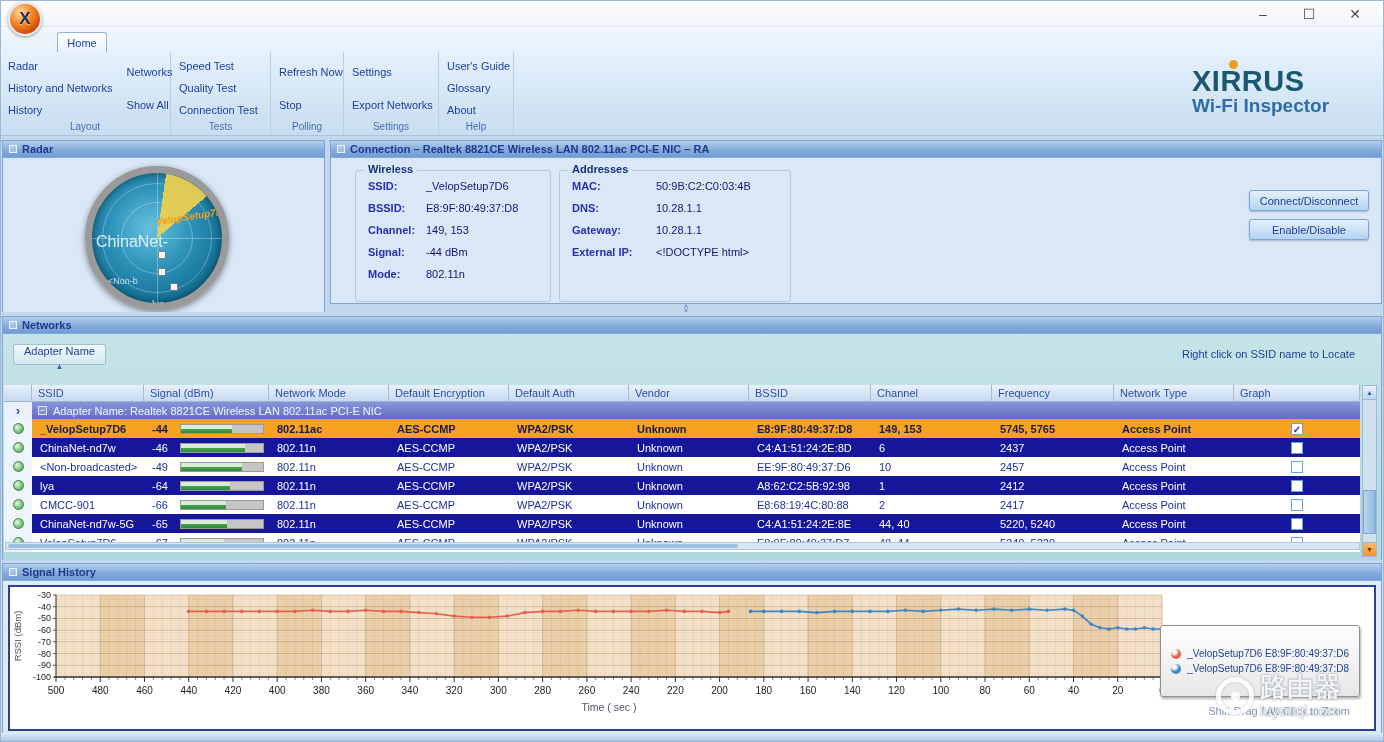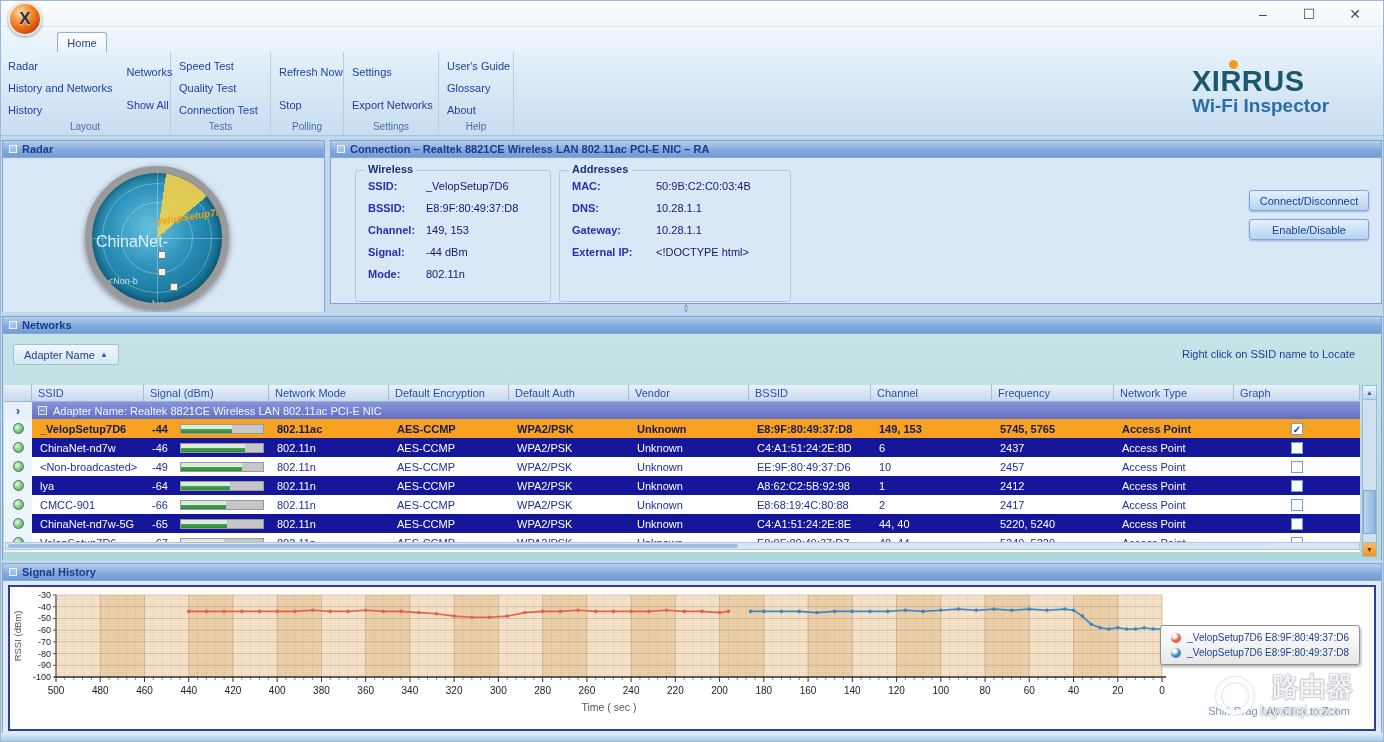--- a/index.html
+++ b/index.html
@@ -84,21 +84,21 @@
     font-size:11px; color:#1e3f96; display:flex; align-items:center; justify-content:center;
     box-shadow:0 1px 2px rgba(60,90,140,.35); }
   #btn-connect { top:32px; } #btn-enable { top:61px; }
 
   
   #networks-panel { left:2px; top:316px; width:1380px; height:244px; }
   #networks-body { position:relative; width:100%; height:226px;
     background:linear-gradient(180deg,#c6e4e8,#aed7dc); overflow:hidden; }
   #adapter-chip { position:absolute; left:10px; top:10px; height:21px; padding:0 10px;
     background:linear-gradient(180deg,#f0f8fb,#d4e9ee); border:1px solid #9fc0d0; border-radius:2px;
-    font-size:11px; color:#1e3f96; display:flex; align-items:center; gap:5px; }
+    font-size:11px; color:#1e3f96; display:flex; align-items:center; gap:5px;flex-direction:column; }
   #adapter-chip .sort { font-size:8px; color:#3a5fa8; }
   #networks-hint { position:absolute; right:26px; top:14px; font-size:11px; color:#1e3f96; }
   #grid { position:absolute; left:1px; top:51px; width:1356px; }
   .grid-row { display:grid; grid-template-columns:28px 112px 125px 120px 120px 120px 120px 122px 121px 122px 120px 126px; }
   #grid-header .gcell { height:17px; background:linear-gradient(180deg,#e9f1fb,#c6d9ee);
     border-right:1px solid #aabcd4; border-bottom:1px solid #9fb4cf; font-size:11px; color:#2b4fa8;
     display:flex; align-items:center; padding-left:6px; }
   .gcell { overflow:hidden; white-space:nowrap; }
   #group-row { height:17px; }
   #group-row .icon-cell { background:#e9f0f9; color:#1e3f96; font-size:12px; font-weight:bold;
@@ -133,42 +133,42 @@
     background:linear-gradient(90deg,#bcd6ee,#8fb6e0); border:1px solid #7fa5d0; }
   #h-scroll { position:absolute; left:1px; bottom:2px; width:1355px; height:8px; background:#d8e6f4; border:1px solid #b0c6de;}
   #h-thumb { position:absolute; left:2px; top:1px; width:730px; height:4px; background:#9fbfe0; border-radius:2px; }
 
   
   #history-panel { left:2px; top:563px; width:1380px; height:172px; }
   #history-body { position:relative; width:100%; height:154px; background:#dfeaf8; }
   #chart-box { position:absolute; left:5px; top:4px; width:1368px; height:146px;
     background:#ffffff; border:2px solid #2f3f92; }
   #chart-svg { position:absolute; left:0; top:0; }
-  #legend { position:absolute; right:14px; top:38px; padding:4px 10px;
+  #legend { position:absolute; right:14px; top:38px; padding:20px 10px;
     background:linear-gradient(180deg,#ffffff,#e7e7e7); border:1px solid #909090; border-radius:3px;
     box-shadow:1px 2px 3px rgba(0,0,0,.3); }
   .legend-entry { display:flex; align-items:center; gap:6px; height:15px; }
   .legend-marker { width:10px; height:10px; border-radius:50%; }
   .legend-text { font-size:10px; color:#1e3f96; white-space:nowrap; }
   #chart-hint { position:absolute; right:24px; bottom:12px; font-size:11px; color:#7f93b5; }
 
   
   #splitter-handle { position:absolute; left:676px; top:305px; width:20px; height:8px;
     font-size:7px; line-height:4px; color:#4a6fae; text-align:center; }
   #footer { position:absolute; left:0; top:733px; width:1384px; height:9px;
     background:linear-gradient(180deg,#dcebfa,#a8c6e6); }
   #window-frame { position:absolute; inset:0; border:1px solid #9ab8d8; pointer-events:none; }
   #watermark { position:absolute; right:4px; bottom:4px; width:164px; height:84px;
     color:rgba(255,255,255,.9); z-index:40; display:flex; align-items:center; gap:6px;
     text-shadow:0 0 2px rgba(110,120,140,.75), 0 0 1px rgba(110,120,140,.75); }
   #wm-ring { width:38px; height:38px; border-radius:50%; border:5px solid rgba(255,255,255,.85);
     box-shadow:0 0 2px rgba(110,120,140,.6), inset 0 0 2px rgba(110,120,140,.6);
     display:flex; align-items:center; justify-content:center; flex:0 0 auto; }
   #wm-ring i { width:9px; height:9px; background:rgba(255,255,255,.9); border-radius:50%; }
-  #wm-text1 { font-size:27px; font-weight:bold; line-height:30px;margin-left:12px; }
+  #wm-text1 { font-size:27px; font-weight:bold; line-height:30px; }
   #wm-text2 { font-size:15px; line-height:18px; }
 </style>
 </head>
 <body>
 
 <div id="titlebar">
   <div id="win-controls">
     <div class="win-btn">–</div>
     <div class="win-btn">☐</div>
     <div class="win-btn">✕</div>

